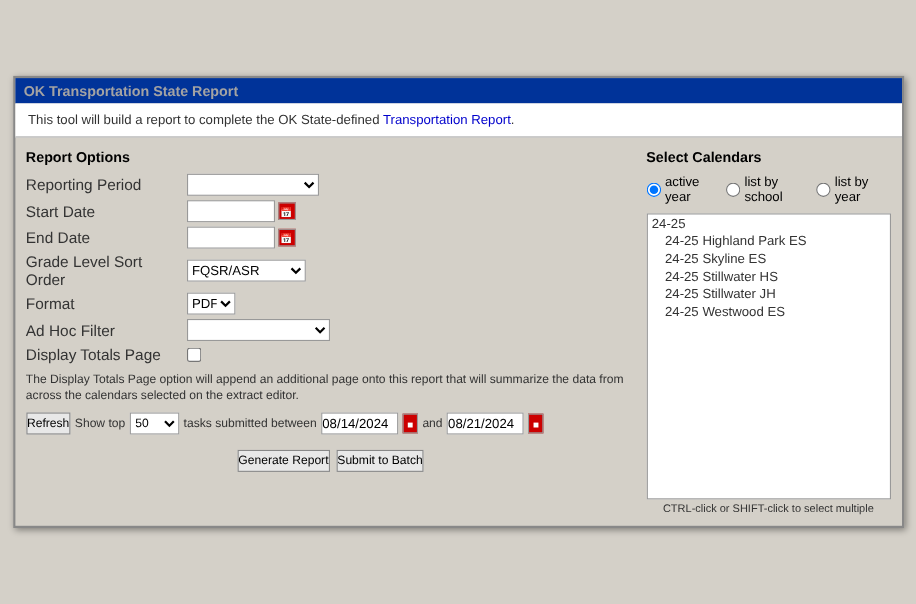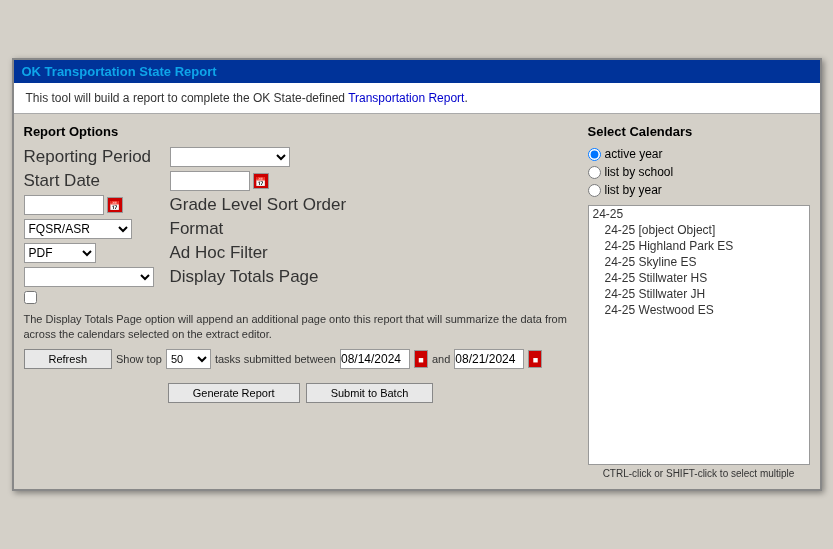--- a/index.html
+++ b/index.html
@@ -15,21 +15,21 @@
       overflow: hidden;
     }
     .window {
       width: 810px;
       background: #d4d0c8;
       border: 2px solid #888;
       box-shadow: 2px 2px 6px rgba(0,0,0,0.4);
     }
     .title-bar {
       background: #003399;
-      color: #0ea5e9;
+      color: #a3a3a3;
       font-weight: bold;
       font-size: 13px;
       padding: 4px 8px;
     }
     .info-bar {
       background: #ffffff;
       border-bottom: 1px solid #aaa;
       padding: 8px 12px;
       font-size: 12px;
       color: #333;
@@ -56,21 +56,21 @@
       margin-bottom: 8px;
       color: #000;
     }
     .form-grid {
       display: grid;
       grid-template-columns: 140px 1fr;
       gap: 4px 6px;
       margin-bottom: 8px;
     }
     .form-label {
-      font-size: 17px;
+      font-size: 14px;
       color: #333;
       display: flex;
       align-items: center;
     }
     .form-control {
       display: flex;
       align-items: center;
       gap: 3px;
     }
     select, input[type="text"] {
@@ -95,41 +95,41 @@
       position: relative;
       font-size: 9px;
       color: white;
       text-align: center;
       line-height: 16px;
     }
     .grade-sort-select {
       width: 108px;
     }
     .format-select {
-      width: 72px;
+      width: 44px;
     }
     .adhoc-select {
       width: 130px;
     }
     .description-text {
       font-size: 11px;
       color: #333;
       margin: 6px 0;
       line-height: 1.4;
     }
     .batch-controls {
       display: flex;
       align-items: center;
       gap: 4px;
       margin-bottom: 4px;
       flex-wrap: wrap;
     }
     .refresh-btn, .generate-btn, .submit-btn {
       font-size: 11px;
-      padding: 2px 24px;
+      padding: 2px 0;
       border: 1px solid #888;
       background: #e8e8e8;
       cursor: pointer;
       height: 20px;
     }
     .show-top-select {
       width: 45px;
       font-size: 11px;
       height: 20px;
     }
@@ -177,21 +177,20 @@
       padding: 10px;
     }
     
     .calendar-section {
       font-weight: bold;
       font-size: 13px;
       margin-bottom: 8px;
     }
     .radio-group {
       display: flex;
-      flex-direction: column;
       gap: 4px;
       margin-bottom: 8px;
     }
     .radio-item {
       display: flex;
       align-items: center;
       gap: 4px;
       font-size: 12px;
     }
     .calendar-list {
@@ -248,20 +247,21 @@
             <option></option>
           </select>
         </div>
 
         <div class="form-label">Start Date</div>
         <div class="form-control">
           <input type="text" class="date-input" value="" style="">
           <div class="cal-icon">📅</div>
         </div>
 
+        <div class="form-label">End Date</div>
         <div class="form-control">
           <input type="text" class="date-input" value="" style="">
           <div class="cal-icon">📅</div>
         </div>
 
         <div class="form-label">Grade Level Sort Order</div>
         <div class="form-control">
           <select class="grade-sort-select"><option>FQSR/ASR</option></select>
         </div>
 
@@ -319,21 +319,20 @@
           <span>list by school</span>
         </div>
         <div class="radio-item">
           <input type="radio" name="cal_type" style="">
           <span>list by year</span>
         </div>
       </div>
 
       <div class="calendar-list" id="calendar-list">
       <div class="cal-list-item">24-25</div>
-          <div class="cal-list-item indent">24-25 [object Object]</div>
           <div class="cal-list-item indent">24-25 Highland Park ES</div>
           <div class="cal-list-item indent">24-25 Skyline ES</div>
           <div class="cal-list-item indent">24-25 Stillwater HS</div>
           <div class="cal-list-item indent">24-25 Stillwater JH</div>
           <div class="cal-list-item indent">24-25 Westwood ES</div>
         </div>
 
       <div class="ctrl-hint">CTRL-click or SHIFT-click to select multiple</div>
     </div>
 

